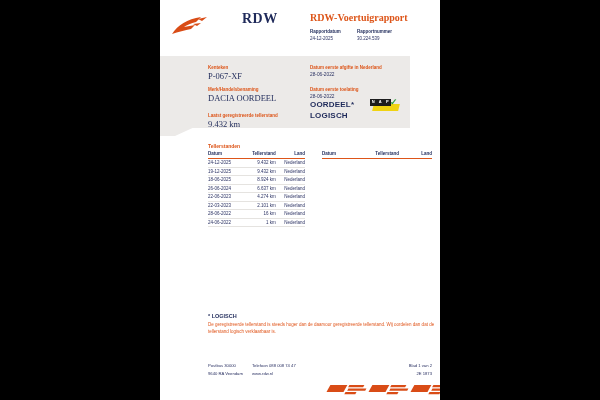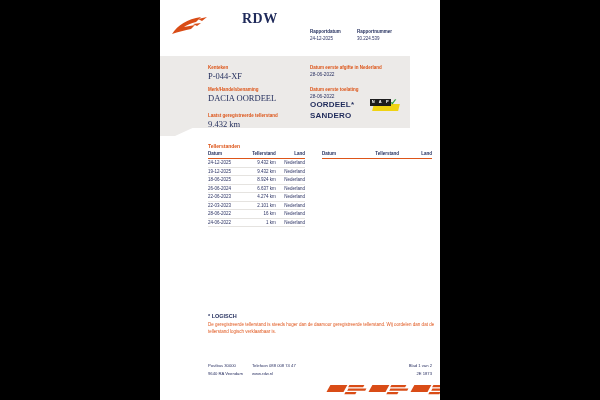--- a/index.html
+++ b/index.html
@@ -62,49 +62,50 @@
 
 <div class="stage">
   <div class="page">
 
     <svg class="logo-wing" viewBox="0 0 37 25" xmlns="http://www.w3.org/2000/svg">
       <path d="M1 21 C7 12, 16 6, 30 4 L25 9 C20 10 16 12 13 14 L24 12 L20 16 C14 17 7 19 1 21 Z" fill="#d94c16"></path>
       <path d="M27 6 L36 4 L31 8 Z" fill="#d94c16"></path>
       <path d="M22 11 L30 10 L26 13 Z" fill="#d94c16"></path>
     </svg>
     <div class="brand">RDW</div>
+    <div class="doc-title">RDW-Voertuigrapport</div>
 
     <div class="meta meta-date">
       <div class="mlbl">Rapportdatum</div>
       <div>24-12-2025</div>
     </div>
     <div class="meta meta-num">
       <div class="mlbl">Rapportnummer</div>
       <div>30.224.539</div>
     </div>
 
     <div class="panel">
       <div class="lbl" style="left:48px;top:9px">Kenteken</div>
-      <div class="val-serif" style="left:48px;top:15px">P-044-XF</div>
+      <div class="val-serif" style="left:48px;top:15px">P-067-XF</div>
 
       <div class="lbl" style="left:48px;top:31px">Merk/Handelsbenaming</div>
       <div class="val-serif" style="left:48px;top:37px">DACIA OORDEEL</div>
 
       <div class="lbl" style="left:48px;top:57px">Laatst geregistreerde tellerstand</div>
       <div class="val-serif" style="left:48px;top:63px">9.432 km</div>
 
       <div class="lbl" style="left:150px;top:9px">Datum eerste afgifte in Nederland</div>
       <div class="val-sans" style="left:150px;top:16px">28-06-2022</div>
 
       <div class="lbl" style="left:150px;top:31px">Datum eerste toelating</div>
       <div class="val-sans" style="left:150px;top:38px">28-06-2022</div>
 
       <div class="oordeel">
         <div>OORDEEL*</div>
-        <div>SANDERO</div>
+        <div>LOGISCH</div>
       </div>
 
       <div class="nap">
         <div class="nap-bar"></div>
         <div class="nap-sq" style="left:0px">N</div>
         <div class="nap-sq" style="left:7px">A</div>
         <div class="nap-sq" style="left:14px">P</div>
         <div class="nap-check">✓</div>
       </div>
     </div>

